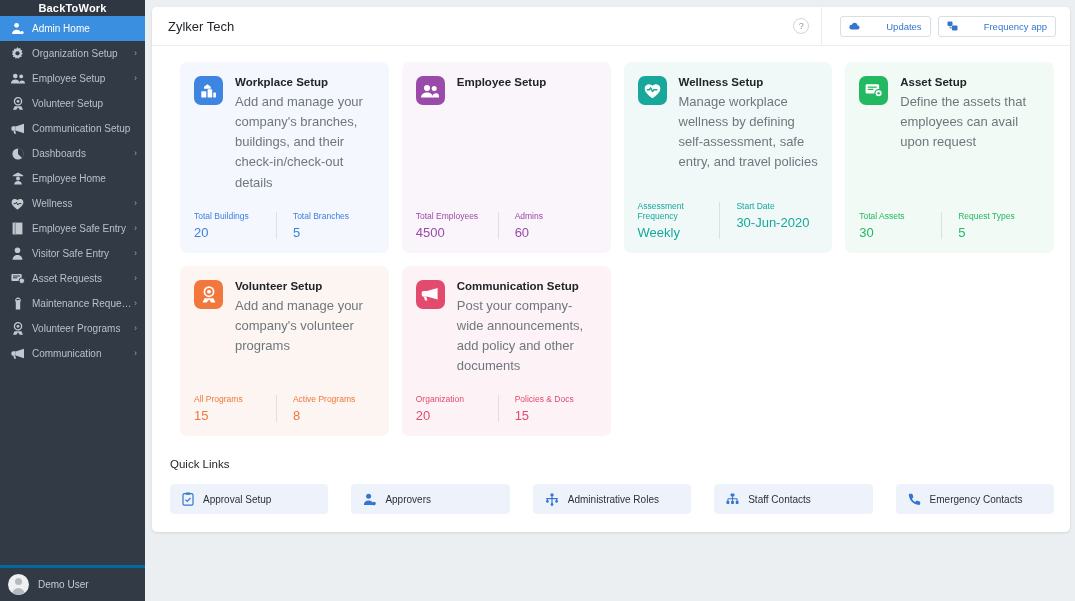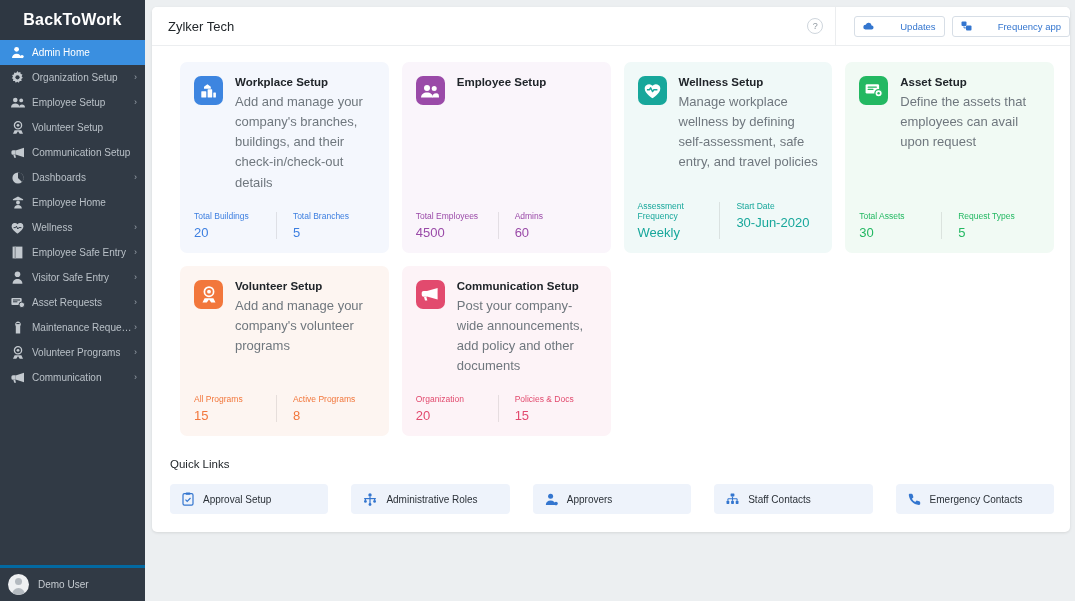--- a/index.html
+++ b/index.html
@@ -13,24 +13,24 @@
 
   
   .sidebar {
     width: 145px; height: 601px;
     background: #313a45;
     display: flex; flex-direction: column;
     flex-shrink: 0;
     position: relative;
   }
   .brand {
-    height: 40px;
+    height: 16px;
     display: flex; align-items: center; justify-content: center;
     color: #ffffff;
-    font-size: 16px; font-weight: bold;
+    font-size: 11px; font-weight: bold;
     letter-spacing: .2px;
     background: #2e3742;
   }
   .nav { flex: 1; overflow: hidden; padding-top: 0px; }
   .nav-item {
     height: 25px;
     display: flex; align-items: center;
     padding: 0 8px 0 10px;
     color: #b9c0c7;
     font-size: 10px;
@@ -68,21 +68,21 @@
   }
   .panel {
     background: #ffffff;
     border-radius: 5px;
     box-shadow: 0 1px 3px rgba(0,0,0,.10);
     overflow: hidden;
   }
   .topbar {
     height: 39px;
     display: flex; align-items: center;
-    padding: 0 0 0 16px;
+    padding: 0 14px 0 16px;
     border-bottom: 1px solid #eceef0;
     background: #fff;
   }
   .page-title { font-size: 13px; color: #22272b; }
   .topbar-right { margin-left: auto; display: flex; align-items: center; }
   .help-btn {
     width: 16px; height: 16px; border-radius: 50%;
     border: 1px solid #cfd6dd; color: #8d969e;
     font-size: 9px; display: flex; align-items: center; justify-content: center;
     cursor: pointer; background: #fff;
@@ -513,43 +513,43 @@
               <svg width="12" height="14" viewBox="0 0 12 14">
                 <rect x="1" y="1.6" width="10" height="11.6" rx="1.4" fill="none" stroke="#3476cf" stroke-width="1.2"></rect>
                 <rect x="3.6" y="0.4" width="4.8" height="2.4" rx=".8" fill="#3476cf"></rect>
                 <path d="M3.5 7.6l1.7 1.8 3.3-3.4" stroke="#3476cf" stroke-width="1.2" fill="none"></path>
               </svg>
             </span>
             <span>Approval Setup</span>
           </div>
           <div class="ql">
             <span>
+              <svg width="13" height="13" viewBox="0 0 13 13">
+                <circle cx="5.6" cy="3.2" r="2.5" fill="#3476cf"></circle>
+                <path d="M.8 12c0-2.7 2.1-4.4 4.8-4.4s4.8 1.7 4.8 4.4z" fill="#3476cf"></path>
+                <circle cx="11" cy="10.6" r="1.8" fill="#3476cf"></circle>
+              </svg>
+            </span>
+            <span>Approvers</span>
+          </div>
+          <div class="ql">
+            <span>
               <svg width="14" height="13" viewBox="0 0 14 13">
                 <circle cx="7" cy="2" r="1.7" fill="#3476cf"></circle>
                 <path d="M1.2 5.6h11.6" stroke="#3476cf" stroke-width="1.2"></path>
                 <path d="M7 3.7v1.9M2.4 5.6v1.7M11.6 5.6v1.7M7 5.6v6.9" stroke="#3476cf" stroke-width="1.2"></path>
                 <circle cx="2.4" cy="8.4" r="1.4" fill="#3476cf"></circle>
                 <circle cx="11.6" cy="8.4" r="1.4" fill="#3476cf"></circle>
                 <circle cx="7" cy="11.4" r="1.4" fill="#3476cf"></circle>
               </svg>
             </span>
             <span>Administrative Roles</span>
           </div>
           <div class="ql">
             <span>
-              <svg width="13" height="13" viewBox="0 0 13 13">
-                <circle cx="5.6" cy="3.2" r="2.5" fill="#3476cf"></circle>
-                <path d="M.8 12c0-2.7 2.1-4.4 4.8-4.4s4.8 1.7 4.8 4.4z" fill="#3476cf"></path>
-                <circle cx="11" cy="10.6" r="1.8" fill="#3476cf"></circle>
-              </svg>
-            </span>
-            <span>Approvers</span>
-          </div>
-          <div class="ql">
-            <span>
               <svg width="13" height="12" viewBox="0 0 13 12">
                 <rect x="4.6" y="0.4" width="3.8" height="3" rx=".6" fill="#3476cf"></rect>
                 <path d="M6.5 3.4v2.3M1.9 5.7h9.2M1.9 5.7v2M11.1 5.7v2M6.5 5.7v2" stroke="#3476cf" stroke-width="1.1"></path>
                 <rect x="0.5" y="7.8" width="2.8" height="3.1" rx=".6" fill="#3476cf"></rect>
                 <rect x="5.1" y="7.8" width="2.8" height="3.1" rx=".6" fill="#3476cf"></rect>
                 <rect x="9.7" y="7.8" width="2.8" height="3.1" rx=".6" fill="#3476cf"></rect>
               </svg>
             </span>
             <span>Staff Contacts</span>
           </div>

